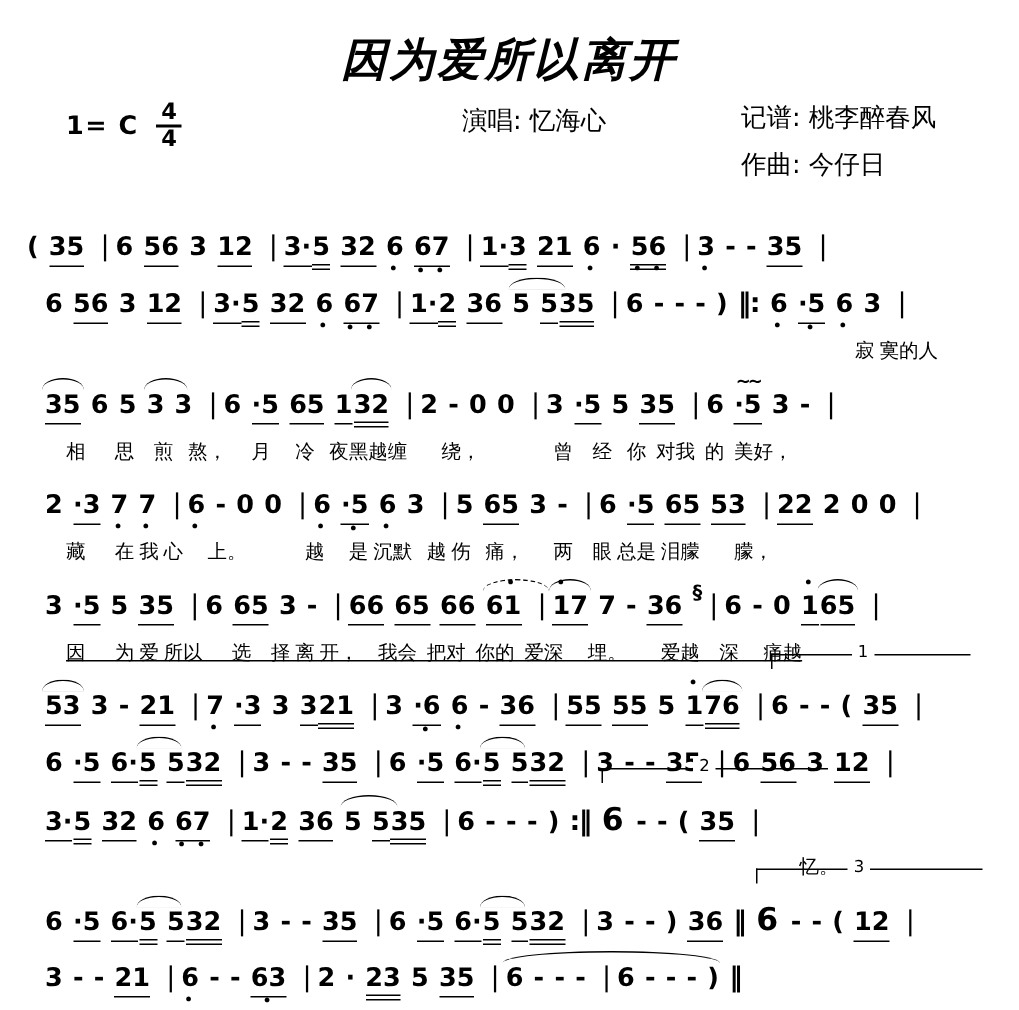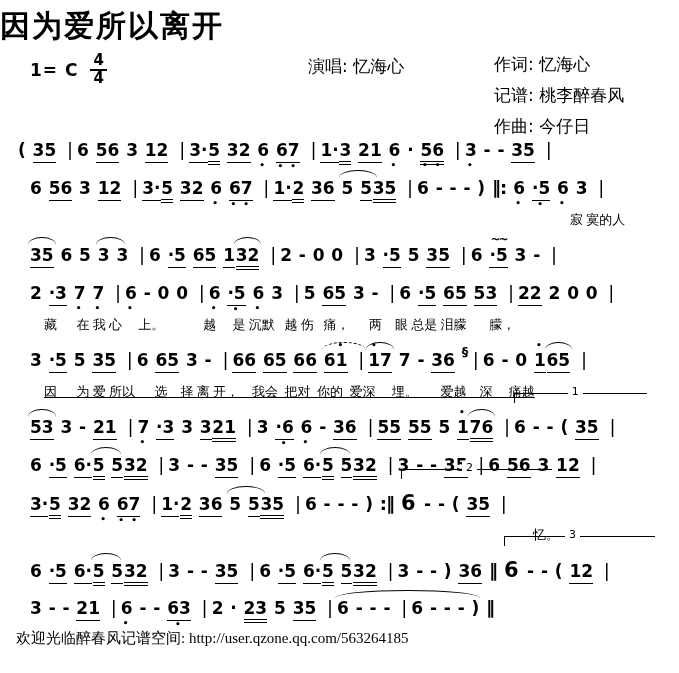--- a/index.html
+++ b/index.html
@@ -3,25 +3,25 @@
 <meta charset="utf-8">
 <style>
   html,body{margin:0;padding:0;}
   body{
     width:679px;height:673px;overflow:hidden;background:#fff;color:#000;
     font-family:"DejaVu Sans",sans-serif;position:relative;
   }
   .sheet{position:relative;width:679px;height:673px;background:#fff;}
   
   .title{
-    text-align:left;padding-top:6px;font-size:30px;font-weight:bold;
-    letter-spacing:2px;font-family:"DejaVu Sans",sans-serif;
+    text-align:center;padding-top:20px;font-size:30px;font-weight:bold;
+    letter-spacing:2px;font-family:"DejaVu Sans",sans-serif;font-style:italic;
   }
   .meta{position:relative;height:78px;font-size:17px;}
-  .keysig{position:absolute;left:30px;top:6px;font-weight:bold;display:flex;align-items:center;}
+  .keysig{position:absolute;left:44px;top:6px;font-weight:bold;display:flex;align-items:center;}
   .keysig .key{letter-spacing:1px;}
   .ts{display:inline-flex;flex-direction:column;align-items:center;margin-left:12px;font-size:15px;line-height:1.05;}
   .ts i{font-style:normal;display:block;padding:0 3px;}
   .ts i.den{border-top:2px solid #000;}
   .performer{position:absolute;left:308px;top:8px;}
   .credits{position:absolute;left:494px;top:6px;}
   .credit-row{margin-bottom:8px;white-space:nowrap;}
   
   .score{padding:0 10px 0 14px;}
   .line{position:relative;white-space:nowrap;margin-top:13px;height:25px;line-height:25px;}
@@ -73,39 +73,36 @@
         <i>4</i>
         <i class="den">4</i>
       </span>
     </div>
     <div class="performer">
       <span>演唱:</span>
       <span>忆海心</span>
     </div>
     <div class="credits">
       <div class="credit-row">
-        <span>作词:</span>
-        <span>忆海心</span>
-      </div>
-      <div class="credit-row">
         <span>记谱:</span>
         <span>桃李醉春风</span>
       </div>
       <div class="credit-row">
         <span>作曲:</span>
         <span>今仔日</span>
       </div>
     </div>
   </div>
 
   <div class="score" id="score">
       <div class="line" style="padding-left: 4px;"><span class="n">(</span><span class="n u1">35</span><span class="n bar">|</span><span class="n">6</span><span class="n u1">56</span><span class="n">3</span><span class="n u1">12</span><span class="n bar">|</span><span class="n u1">3·</span><span class="n u2 g">5</span><span class="n u1">32</span><span class="n">6<i class="d b">•</i></span><span class="n u1">67<i class="d b">• •</i></span><span class="n bar">|</span><span class="n u1">1·</span><span class="n u2 g">3</span><span class="n u1">21</span><span class="n">6<i class="d b">•</i></span><span class="n">·</span><span class="n u2">56<i class="d b">• •</i></span><span class="n bar">|</span><span class="n">3<i class="d b">•</i></span><span class="n">-</span><span class="n">-</span><span class="n u1">35</span><span class="n bar">|</span></div>
       <div class="line" style="padding-left: 16px;"><span class="n">6</span><span class="n u1">56</span><span class="n">3</span><span class="n u1">12</span><span class="n bar">|</span><span class="n u1">3·</span><span class="n u2 g">5</span><span class="n u1">32</span><span class="n">6<i class="d b">•</i></span><span class="n u1">67<i class="d b">• •</i></span><span class="n bar">|</span><span class="n u1">1·</span><span class="n u2 g">2</span><span class="n u1">36</span><span class="n">5<i class="arc" style="width: 2.2em;"></i></span><span class="n u1">5</span><span class="n u2 g">35</span><span class="n bar">|</span><span class="n">6</span><span class="n">-</span><span class="n">-</span><span class="n">-</span><span class="n">)</span><span class="n rep">‖:</span><span class="n">6<i class="d b">•</i></span><span class="n u1">·5<i class="d b">•</i></span><span class="n">6<i class="d b">•</i></span><span class="n">3</span><span class="n bar">|</span></div>
       <div class="lyric" style="padding-left: 556px;">寂 寞的人</div>
       <div class="line" style="padding-left: 16px;"><span class="n u1">35<i class="arc"></i></span><span class="n">6</span><span class="n">5</span><span class="n">3<i class="arc" style="width: 1.7em;"></i></span><span class="n">3</span><span class="n bar">|</span><span class="n">6</span><span class="n u1">·5</span><span class="n u1">65</span><span class="n u1">1</span><span class="n u2 g">32<i class="arc"></i></span><span class="n bar">|</span><span class="n">2</span><span class="n">-</span><span class="n">0</span><span class="n">0</span><span class="n bar">|</span><span class="n">3</span><span class="n u1">·5</span><span class="n">5</span><span class="n u1">35</span><span class="n bar">|</span><span class="n">6</span><span class="n u1">·5<i class="tr">~~</i></span><span class="n">3</span><span class="n">-</span><span class="n bar">|</span></div>
+      <div class="lyric" style="padding-left: 30px;">相      思    煎   熬，     月     冷   夜黑越缠       绕，               曾    经   你  对我  的  美好，</div>
       <div class="line" style="padding-left: 16px;"><span class="n">2</span><span class="n u1">·3</span><span class="n">7<i class="d b">•</i></span><span class="n">7<i class="d b">•</i></span><span class="n bar">|</span><span class="n">6<i class="d b">•</i></span><span class="n">-</span><span class="n">0</span><span class="n">0</span><span class="n bar">|</span><span class="n">6<i class="d b">•</i></span><span class="n u1">·5<i class="d b">•</i></span><span class="n">6<i class="d b">•</i></span><span class="n">3</span><span class="n bar">|</span><span class="n">5</span><span class="n u1">65</span><span class="n">3</span><span class="n">-</span><span class="n bar">|</span><span class="n">6</span><span class="n u1">·5</span><span class="n u1">65</span><span class="n u1">53</span><span class="n bar">|</span><span class="n u1">22</span><span class="n">2</span><span class="n">0</span><span class="n">0</span><span class="n bar">|</span></div>
       <div class="lyric" style="padding-left: 30px;">藏      在 我 心     上。            越     是 沉默   越 伤   痛，      两    眼 总是 泪朦       朦，</div>
       <div class="line" style="padding-left: 16px;"><span class="n">3</span><span class="n u1">·5</span><span class="n">5</span><span class="n u1">35</span><span class="n bar">|</span><span class="n">6</span><span class="n u1">65</span><span class="n">3</span><span class="n">-</span><span class="n bar">|</span><span class="n u1">66</span><span class="n u1">65</span><span class="n u1">66</span><span class="n u1">61<i class="d a r">•</i><i class="arc dash" style="width: 2.6em;"></i></span><span class="n bar">|</span><span class="n u1">17<i class="d a l">•</i><i class="arc"></i></span><span class="n">7</span><span class="n">-</span><span class="n u1">36</span><span class="n segno">§</span><span class="n bar">|</span><span class="n">6</span><span class="n">-</span><span class="n">0</span><span class="n u1">1<i class="d a">•</i></span><span class="n u1 g">65<i class="arc"></i></span><span class="n bar">|</span></div>
       <div class="lyric" style="padding-left: 30px; text-decoration: underline;">因      为 爱 所以      选    择 离 开，    我会  把对  你的  爱深     埋。       爱越    深     痛越</div>
       <div class="line" style="padding-left: 16px;"><span class="n u1">53<i class="arc"></i></span><span class="n">3</span><span class="n">-</span><span class="n u1">21</span><span class="n bar">|</span><span class="n">7<i class="d b">•</i></span><span class="n u1">·3</span><span class="n">3</span><span class="n u1">3</span><span class="n u2 g">21</span><span class="n bar">|</span><span class="n">3</span><span class="n u1">·6<i class="d b">•</i></span><span class="n">6<i class="d b">•</i></span><span class="n">-</span><span class="n u1">36</span><span class="n bar">|</span><span class="n u1">55</span><span class="n u1">55</span><span class="n">5</span><span class="n u1">1<i class="d a">•</i></span><span class="n u2 g">76<i class="arc"></i></span><span class="n bar">|</span><span class="volta" style="width: 132px;">
           <b>1</b>
         </span><span class="n">6</span><span class="n">-</span><span class="n">-</span><span class="n">(</span><span class="n u1">35</span><span class="n bar">|</span></div>
       <div class="line" style="padding-left: 16px;"><span class="n">6</span><span class="n u1">·5</span><span class="n u1">6·</span><span class="n u2 g">5<i class="arc" style="width: 1.8em;"></i></span><span class="n u1">5</span><span class="n u2 g">32</span><span class="n bar">|</span><span class="n">3</span><span class="n">-</span><span class="n">-</span><span class="n u1">35</span><span class="n bar">|</span><span class="n">6</span><span class="n u1">·5</span><span class="n u1">6·</span><span class="n u2 g">5<i class="arc" style="width: 1.8em;"></i></span><span class="n u1">5</span><span class="n u2 g">32</span><span class="n bar">|</span><span class="n">3</span><span class="n">-</span><span class="n">-</span><span class="n u1">35</span><span class="n bar">|</span><span class="n">6</span><span class="n u1">56</span><span class="n">3</span><span class="n u1">12</span><span class="n bar">|</span></div>
       <div class="line" style="padding-left: 16px;"><span class="n u1">3·</span><span class="n u2 g">5</span><span class="n u1">32</span><span class="n">6<i class="d b">•</i></span><span class="n u1">67<i class="d b">• •</i></span><span class="n bar">|</span><span class="n u1">1·</span><span class="n u2 g">2</span><span class="n u1">36</span><span class="n">5<i class="arc" style="width: 2.2em;"></i></span><span class="n u1">5</span><span class="n u2 g">35</span><span class="n bar">|</span><span class="n">6</span><span class="n">-</span><span class="n">-</span><span class="n">-</span><span class="n">)</span><span class="n rep">:‖</span><span class="volta" style="width: 150px;">
           <b>2</b>

